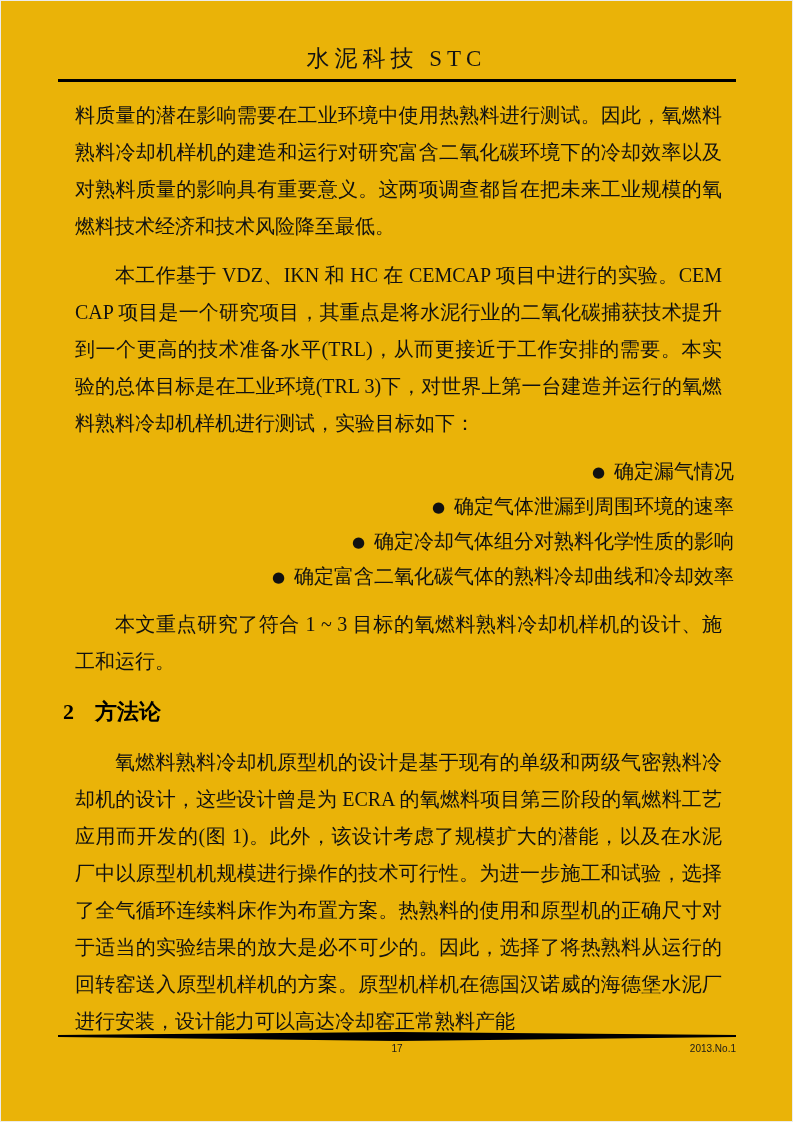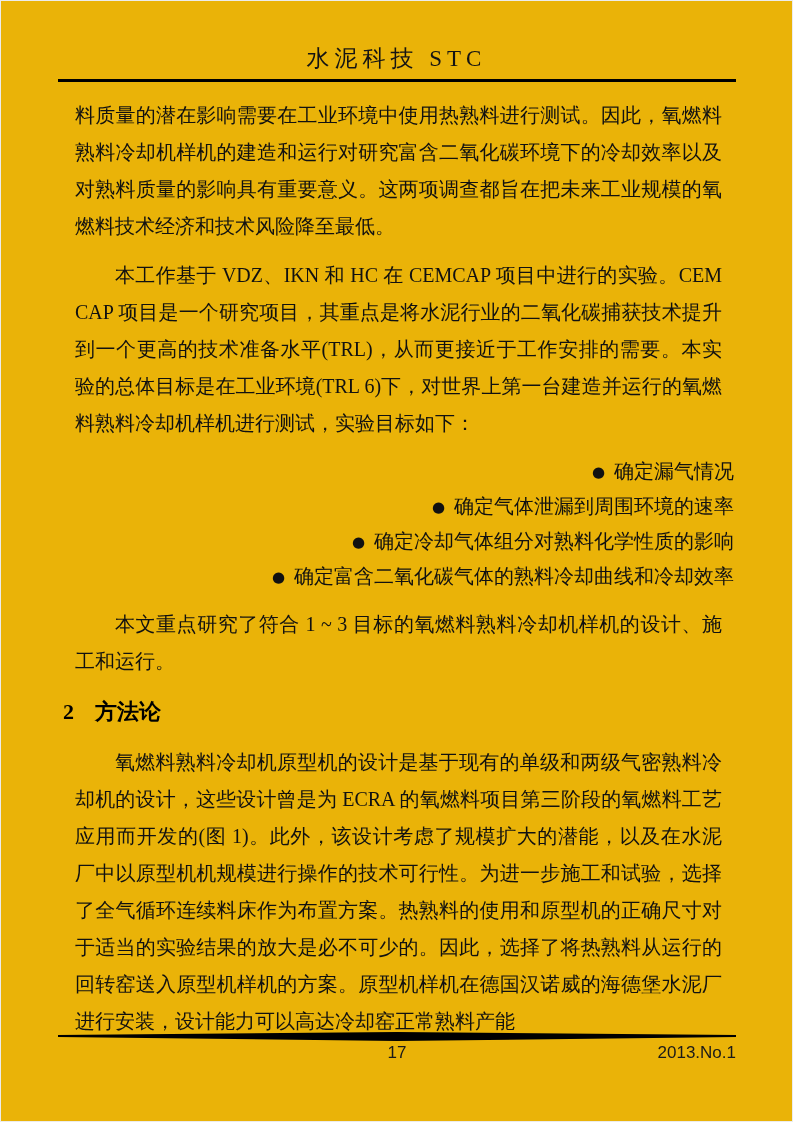--- a/index.html
+++ b/index.html
@@ -95,21 +95,21 @@
     width: 678px;
     height: 9px;
   }
   .footer-line {
     position: absolute;
     top: 1042px;
     left: 57px;
     width: 678px;
     height: 20px;
     font-family: "Liberation Sans", "DejaVu Sans", sans-serif;
-    font-size: 17px;
+    font-size: 10px;
     color: #1a1a1a;
   }
   .page-number {
     position: absolute;
     left: 50%;
     transform: translateX(-50%);
     top: 0;
   }
   .issue-number {
     position: absolute;
@@ -124,21 +124,21 @@
 
   <div class="journal-header">
     <div class="journal-title">水泥科技 STC</div>
     <div class="header-rule"></div>
   </div>
 
   <div class="body-text">
 
     <p class="continuation">料质量的潜在影响需要在工业环境中使用热熟料进行测试。因此，氧燃料熟料冷却机样机的建造和运行对研究富含二氧化碳环境下的冷却效率以及对熟料质量的影响具有重要意义。这两项调查都旨在把未来工业规模的氧燃料技术经济和技术风险降至最低。</p>
 
-    <p>本工作基于 VDZ、IKN 和 HC 在 CEMCAP 项目中进行的实验。CEMCAP 项目是一个研究项目，其重点是将水泥行业的二氧化碳捕获技术提升到一个更高的技术准备水平(TRL)，从而更接近于工作安排的需要。本实验的总体目标是在工业环境(TRL 6)下，对世界上第一台建造并运行的氧燃料熟料冷却机样机进行测试，实验目标如下：</p>
+    <p>本工作基于 VDZ、IKN 和 HC 在 CEMCAP 项目中进行的实验。CEMCAP 项目是一个研究项目，其重点是将水泥行业的二氧化碳捕获技术提升到一个更高的技术准备水平(TRL)，从而更接近于工作安排的需要。本实验的总体目标是在工业环境(TRL 3)下，对世界上第一台建造并运行的氧燃料熟料冷却机样机进行测试，实验目标如下：</p>
 
     <ul class="objectives">
       <li>
         <span class="bullet-glyph">●</span><span>确定漏气情况</span>
       </li>
       <li>
         <span class="bullet-glyph">●</span><span>确定气体泄漏到周围环境的速率</span>
       </li>
       <li>
         <span class="bullet-glyph">●</span><span>确定冷却气体组分对熟料化学性质的影响</span>

